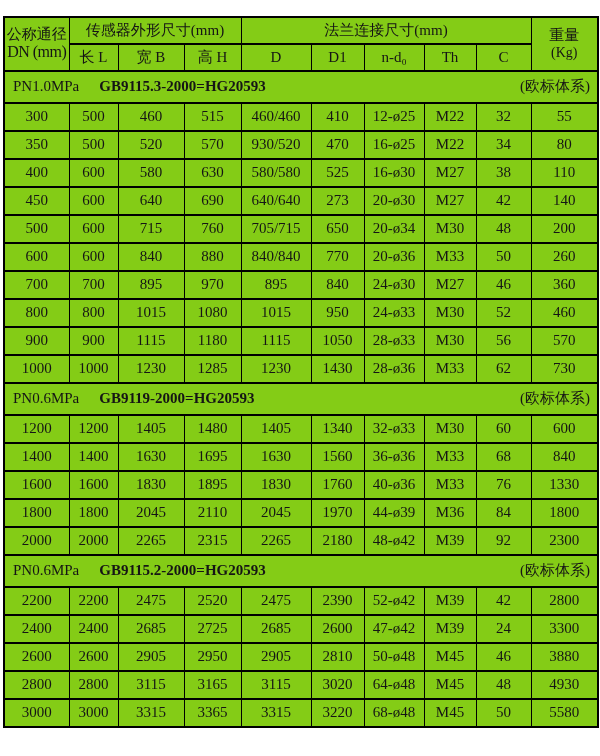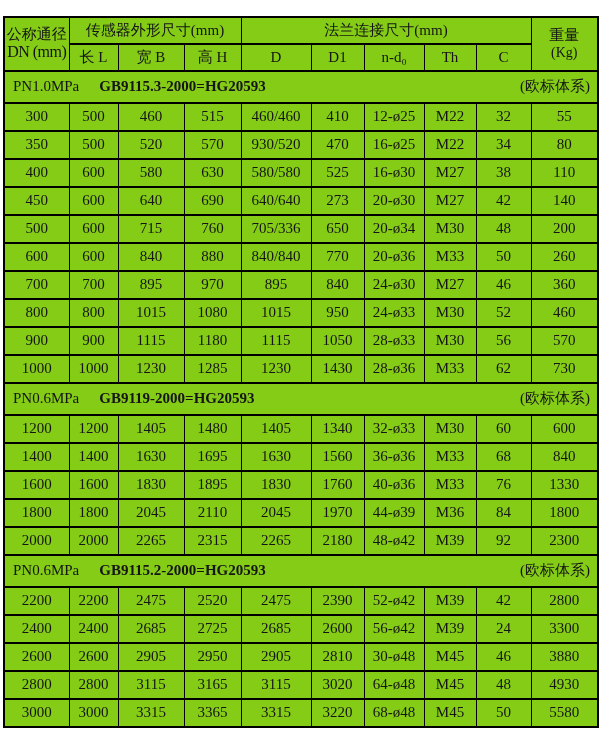--- a/index.html
+++ b/index.html
@@ -143,21 +143,21 @@
         <td>20-ø30</td>
         <td>M27</td>
         <td>42</td>
         <td>140</td>
       </tr>
       <tr class="data-row">
         <td>500</td>
         <td>600</td>
         <td>715</td>
         <td>760</td>
-        <td>705/336</td>
+        <td>705/715</td>
         <td>650</td>
         <td>20-ø34</td>
         <td>M30</td>
         <td>48</td>
         <td>200</td>
       </tr>
       <tr class="data-row">
         <td>600</td>
         <td>600</td>
         <td>840</td>
@@ -307,33 +307,33 @@
         <td>42</td>
         <td>2800</td>
       </tr>
       <tr class="data-row">
         <td>2400</td>
         <td>2400</td>
         <td>2685</td>
         <td>2725</td>
         <td>2685</td>
         <td>2600</td>
-        <td>56-ø42</td>
+        <td>47-ø42</td>
         <td>M39</td>
         <td>24</td>
         <td>3300</td>
       </tr>
       <tr class="data-row">
         <td>2600</td>
         <td>2600</td>
         <td>2905</td>
         <td>2950</td>
         <td>2905</td>
         <td>2810</td>
-        <td>30-ø48</td>
+        <td>50-ø48</td>
         <td>M45</td>
         <td>46</td>
         <td>3880</td>
       </tr>
       <tr class="data-row">
         <td>2800</td>
         <td>2800</td>
         <td>3115</td>
         <td>3165</td>
         <td>3115</td>

